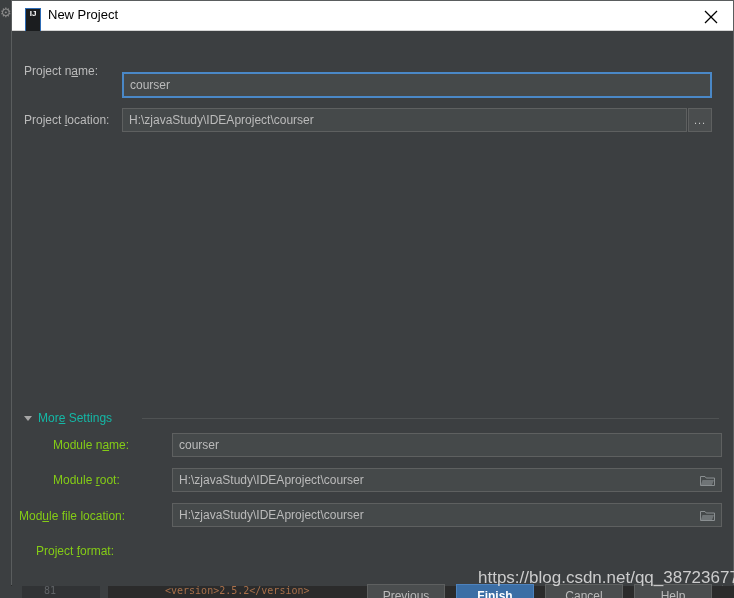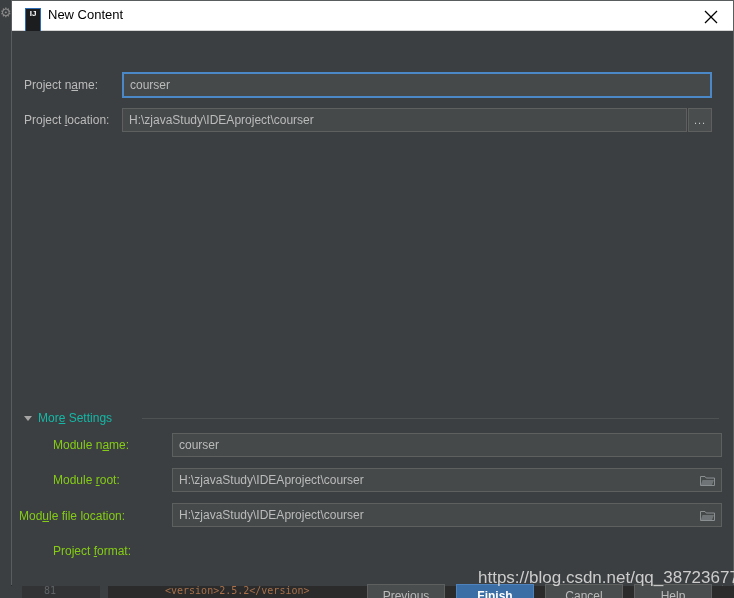--- a/index.html
+++ b/index.html
@@ -204,21 +204,21 @@
     height: 24px;
     overflow: hidden;
     white-space: nowrap;
   }
   .text-field.focused {
     border: 2px solid #4a88c7;
     background: #45494a;
     line-height: 20px;
   }
 
-  #project-name-label { left: 12px; top: 47px; }
+  #project-name-label { left: 12px; top: 33px; }
   #project-name-input {
     left: 110px; top: 41px;
     width: 590px; height: 26px;
     line-height: 22px;
   }
 
   #project-location-label { left: 12px; top: 82px; }
   #project-location-input {
     left: 110px; top: 77px;
     width: 565px;
@@ -303,21 +303,21 @@
     top: 5px;
     width: 15px;
     height: 13px;
   }
   #module-name-label  { left: 41px;  top: 407px; }
   #module-name-input  { top: 402px; }
   #content-root-label { left: 41px;  top: 442px; }
   #content-root-input { top: 437px; }
   #module-file-label  { left: 7px;  top: 478px; }
   #module-file-input  { top: 472px; }
-  #project-format-label { left: 41px; top: 513px; }
+  #project-format-label { left: 24px; top: 513px; }
   #project-format-combo {
     position: absolute;
     left: 160px;
     top: 507px;
     width: 550px;
     height: 24px;
     background: #45494a;
     border: 1px solid #5e6060;
     box-sizing: border-box;
     font-size: 12px;
@@ -406,21 +406,21 @@
   <div id="ide-fold-block"></div>
 </div>
 
 <div id="dialog">
 
   <div id="title-bar">
     <div id="app-icon">
       <span class="ij-text">IJ</span>
       <span class="ij-bar"></span>
     </div>
-    <div id="window-title">New Content</div>
+    <div id="window-title">New Project</div>
     <div id="close-button">
       <svg width="14" height="14" viewBox="0 0 14 14" aria-hidden="true">
         <line x1="1" y1="1" x2="13" y2="13" stroke="#000000" stroke-width="1.2"></line>
         <line x1="13" y1="1" x2="1" y2="13" stroke="#000000" stroke-width="1.2"></line>
       </svg>
     </div>
   </div>
 
   <div id="dialog-body">
 

